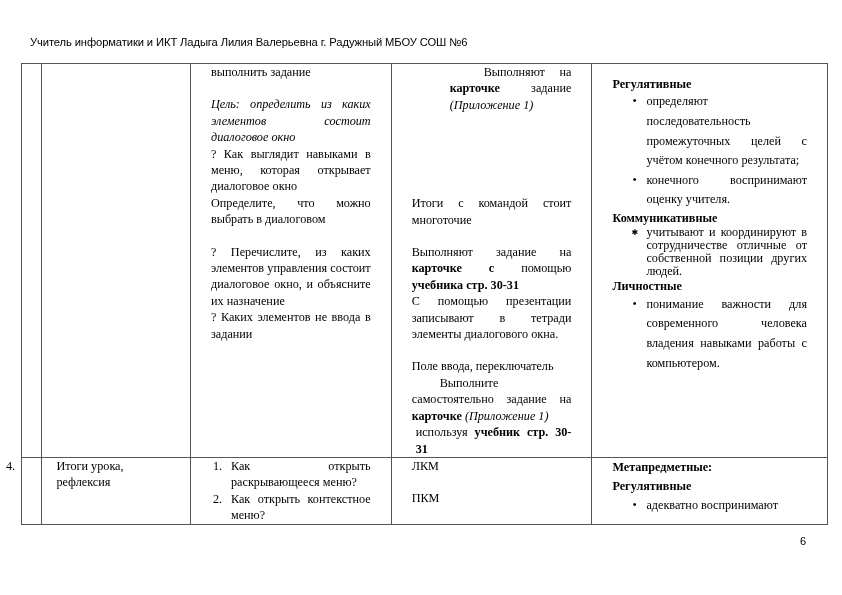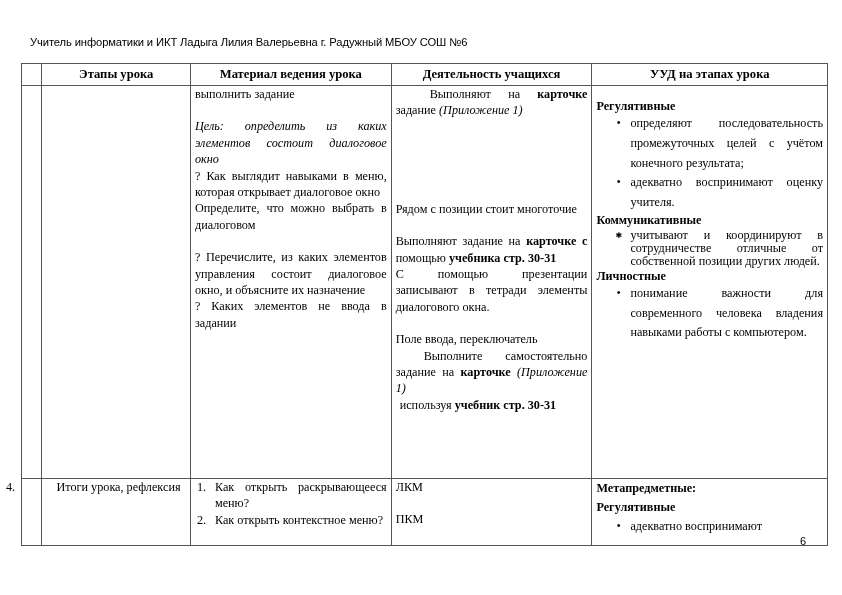--- a/index.html
+++ b/index.html
@@ -1,20 +1,20 @@
 <!DOCTYPE html>
 <html><head>
   <meta charset="utf-8">
   <style>
     html, body { margin: 0; padding: 0; background: #ffffff; }
     body { width: 842px; height: 595px; position: relative; overflow: hidden; font-family: "Liberation Serif", serif; color: #000; }
     .header-line { position: absolute; left: 30px; top: 36px; font-family: "Liberation Sans", sans-serif; font-size: 11.2px; letter-spacing: -0.1px; }
     .page-number { position: absolute; left: 800px; top: 535px; font-family: "Liberation Sans", sans-serif; font-size: 11px; }
     table.lesson { position: absolute; left: 21px; top: 63px; width: 807px; border-collapse: collapse; table-layout: fixed; font-size: 12.2px; line-height: 16.4px; }
-    table.lesson td, table.lesson th { border: 1px solid #555; vertical-align: top; padding: 0 4px; }
+    table.lesson td, table.lesson th { border: 1px solid #555; vertical-align: top; padding: 0 20px; }
     table.lesson th { font-weight: bold; font-size: 12.6px; height: 21px; vertical-align: middle; text-align: center; padding: 0; }
     .c0 { width: 20px; } .c1 { width: 145px; } .c2 { width: 196px; } .c3 { width: 196px; } .c4 { width: 230px; }
     .just { text-align: justify; }
     .i { font-style: italic; }
     .b { font-weight: bold; }
     .bi { font-weight: bold; }
     .gap { height: 16px; }
     .ul { list-style: none; margin: 0; padding: 0; }
     .ul li { position: relative; padding-left: 34px; text-align: justify; line-height: 19.6px; }
     .ul li::before { content: "•"; position: absolute; left: 20px; top: 0; }
@@ -35,59 +35,52 @@
 
 <table class="lesson">
   <colgroup>
     <col class="c0">
       <col class="c1">
       <col class="c2">
       <col class="c3">
       <col class="c4">
   </colgroup>
   <tbody>
-      <tr>
-    <th></th>
-    <th>Этапы урока</th>
-    <th>Материал ведения урока</th>
-    <th>Деятельность учащихся</th>
-    <th>УУД на этапах урока</th>
-  </tr>
 
   <tr class="r1">
     <td></td>
     <td></td>
     <td class="just">
       <div>выполнить задание</div>
       <div class="gap"></div>
       <div class="i">Цель: определить из каких элементов состоит диалоговое окно</div>
       <div>? Как выглядит навыками в меню, которая открывает диалоговое окно</div>
       <div>Определите, что можно выбрать в диалоговом</div>
       <div class="gap"></div>
       <div>? Перечислите, из каких элементов управления состоит диалоговое окно, и объясните их назначение</div>
       <div>? Каких элементов не ввода в задании</div>
     </td>
     <td class="just">
-      <div style="text-indent:34px;"><span>Выполняют на </span><span class="b">карточке</span><span> задание </span><span class="i">(Приложение 1)</span></div>
+      <div style="text-indent:34px;margin-left:38px;"><span>Выполняют на </span><span class="b">карточке</span><span> задание </span><span class="i">(Приложение 1)</span></div>
       <div style="height:82px;"></div>
-      <div>Рядом с позиции стоит многоточие</div>
+      <div>Итоги с командой стоит многоточие</div>
       <div class="gap"></div>
       <div><span>Выполняют задание на </span><span class="b">карточке</span><span class="b"> с </span><span>помощью </span><span class="b">учебника стр. 30-31</span></div>
       <div>С помощью презентации записывают в тетради элементы диалогового окна.</div>
       <div class="gap"></div>
       <div>Поле ввода, переключатель</div>
       <div style="text-indent:28px;"><span>Выполните самостоятельно задание на </span><span class="b">карточке</span><span class="i"> (Приложение 1)</span></div>
       <div style="padding-left:4px;"><span>используя </span><span class="b">учебник стр. 30-31</span></div>
     </td>
     <td>
       <div style="height:12px;"></div>
       <div class="bi">Регулятивные</div>
       <ul class="ul">
         <li>определяют последовательность промежуточных целей с учётом конечного результата;</li>
-        <li>адекватно воспринимают оценку учителя.</li>
+        <li>конечного воспринимают оценку учителя.</li>
       </ul>
       <div class="bi">Коммуникативные</div>
       <ul class="ul tight star">
         <li>учитывают и координируют в сотрудничестве отличные от собственной позиции других людей.</li>
       </ul>
       <div class="b">Личностные</div>
       <ul class="ul">
         <li>понимание важности для современного человека владения навыками работы с компьютером.</li>
       </ul>
     </td>

